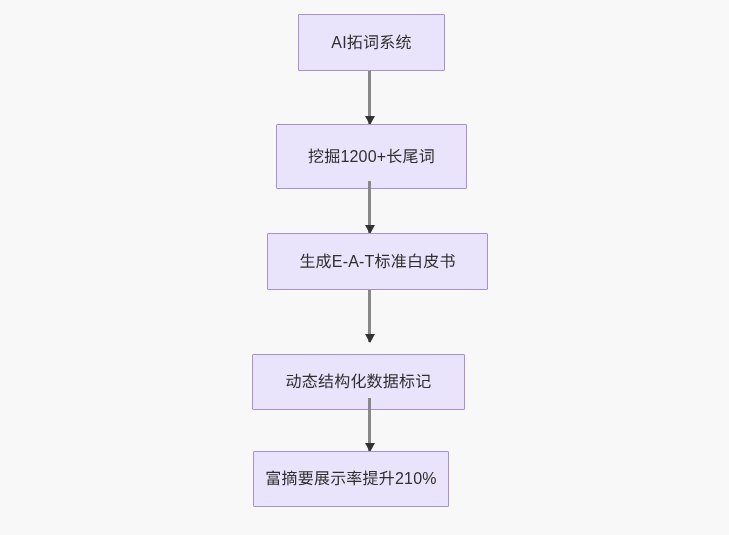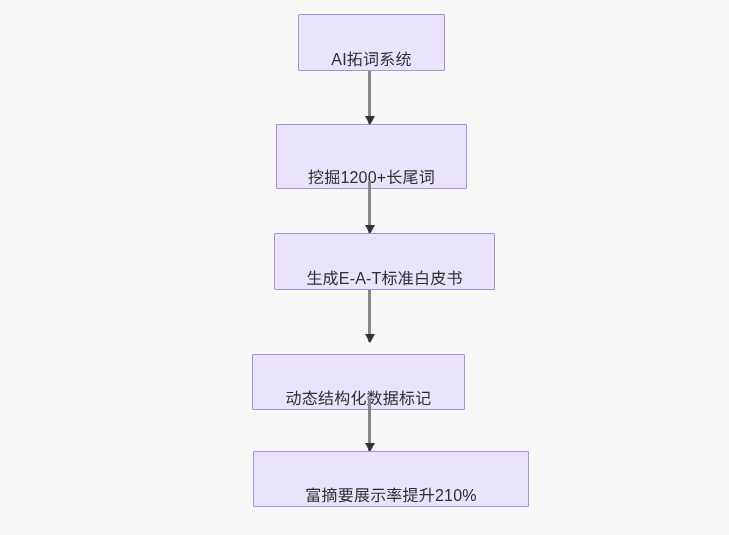--- a/index.html
+++ b/index.html
@@ -22,41 +22,41 @@
     background: #f8f8f8;
   }
 
   .node {
     position: absolute;
     box-sizing: border-box;
     background: #e9e4fb;
     border: 1.6px solid #a88fd8;
     border-radius: 1px;
     display: flex;
-    align-items: flex-end;
+    align-items: center;
     justify-content: center;
     color: #2f2f2f;
     font-size: 16px;
     line-height: 1.25;
     letter-spacing: 0.2px;
     white-space: nowrap;
     user-select: none;
   }
 
   .node-label {
     display: block;
     text-align: center;
   }
 
   
   .node-1 { left: 298px; top: 14px;  width: 147px; height: 57px; }
   .node-2 { left: 276px; top: 124px; width: 191px; height: 65px; }
-  .node-3 { left: 274px; top: 233px; width: 221px; height: 57px; }
+  .node-3 { left: 267px; top: 233px; width: 221px; height: 57px; }
   .node-4 { left: 252px; top: 342px; width: 213px; height: 56px; margin-top: 12px; }
-  .node-5 { left: 253px; top: 451px; width: 276px; height: 56px; }
+  .node-5 { left: 253px; top: 451px; width: 196px; height: 56px; }
 
   
   .edge {
     position: absolute;
     left: 368px;
     width: 3px;
   }
   .edge .shaft {
     position: absolute;
     left: 0;

